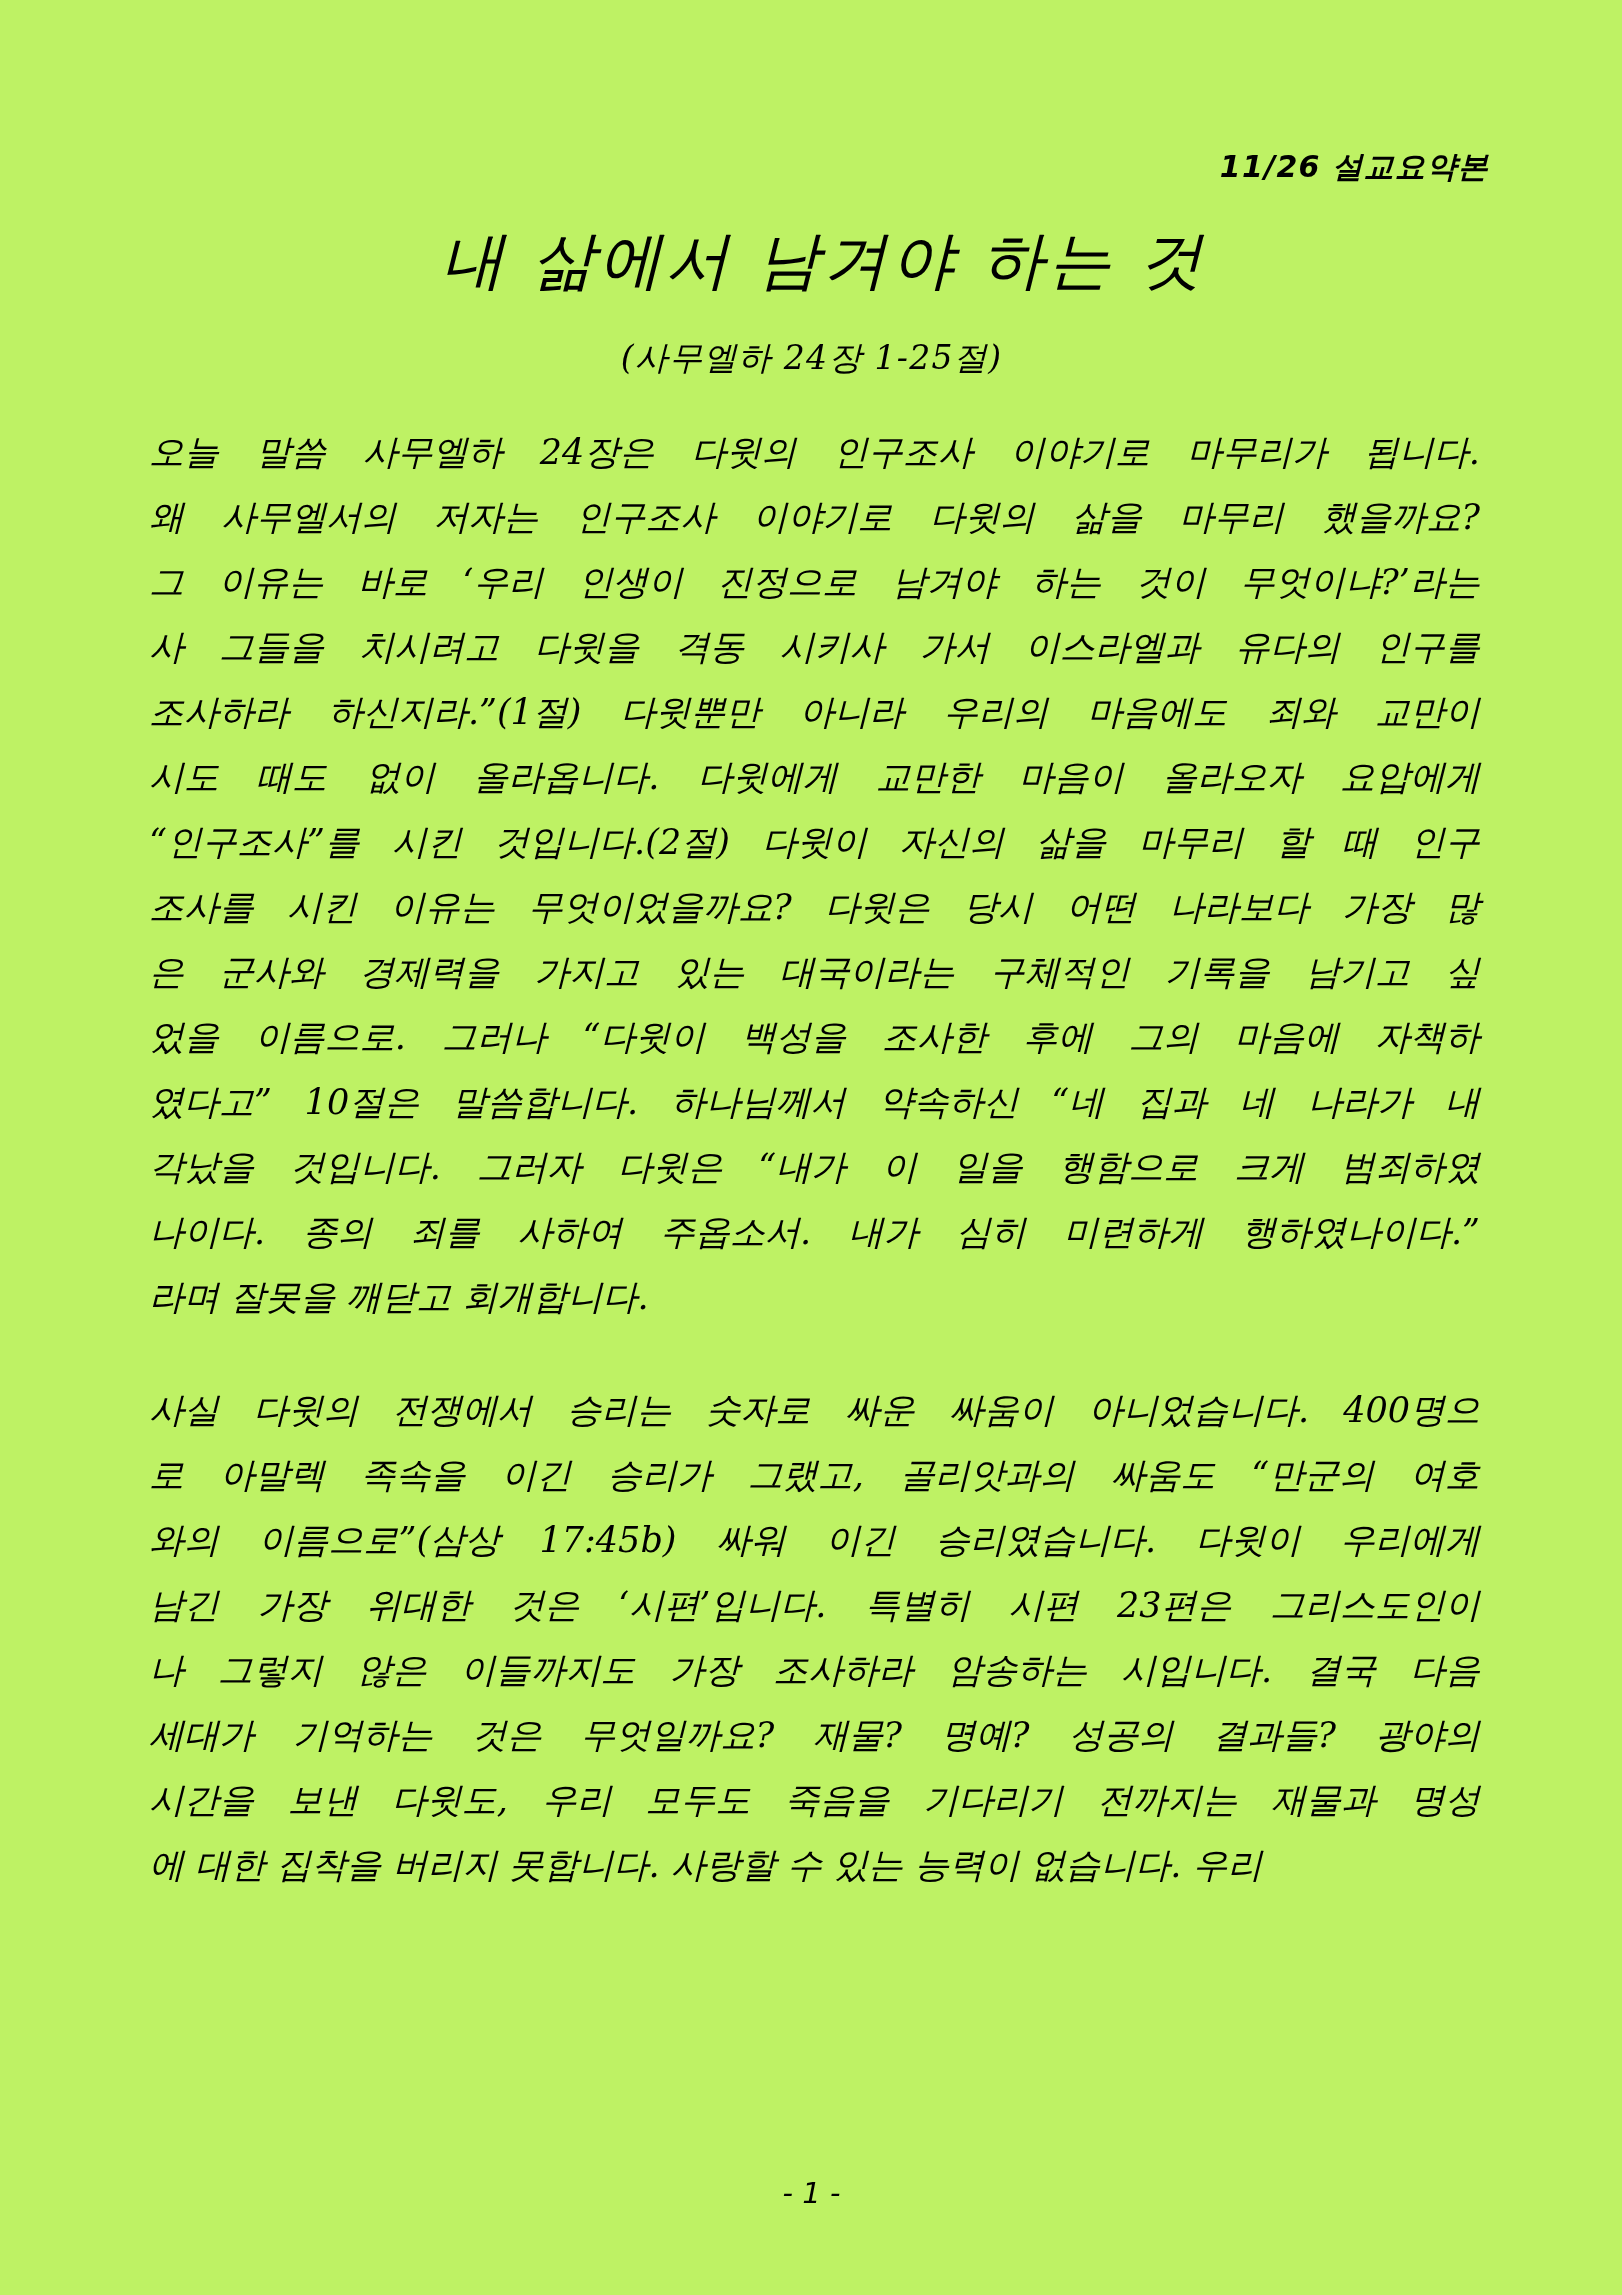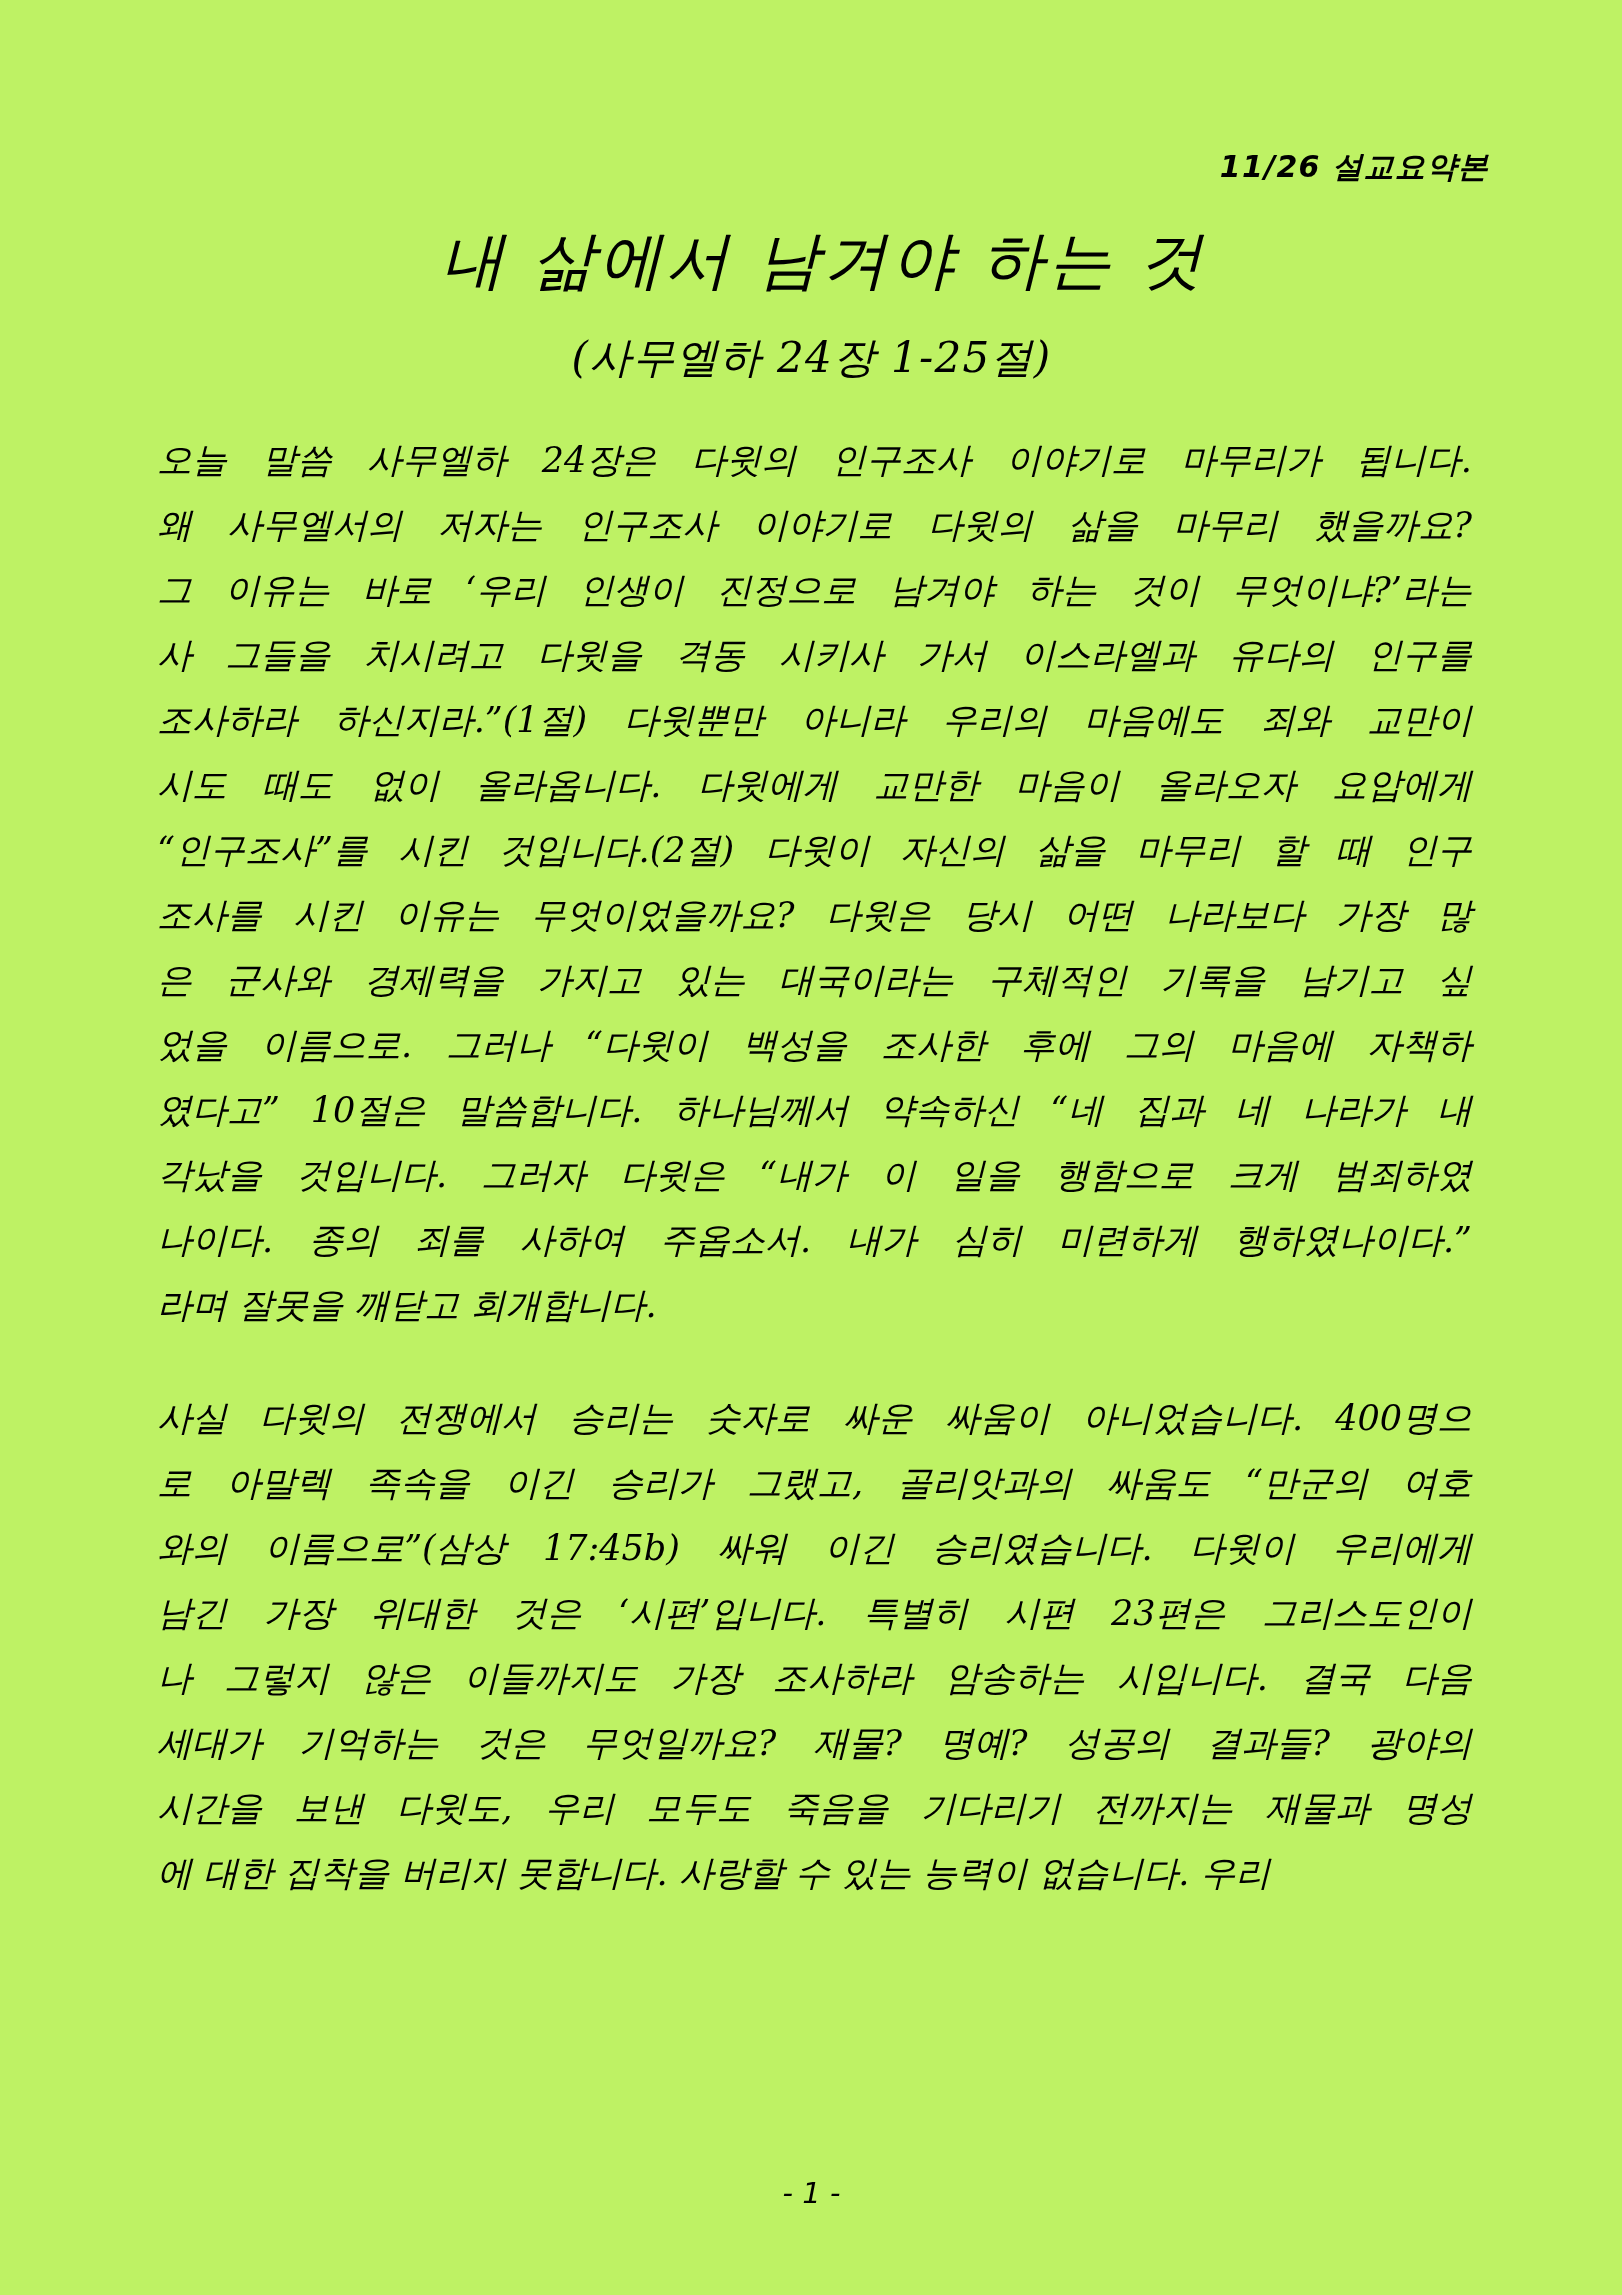--- a/index.html
+++ b/index.html
@@ -39,36 +39,36 @@
     font-weight: normal;
     letter-spacing: 3.9px;
     color: #000000;
   }
   .doc-subtitle {
     position: absolute;
     top: 335px;
     left: 0;
     width: 100%;
     text-align: center;
-    font-size: 42px;
+    font-size: 33px;
     line-height: 46px;
     font-weight: normal;
     letter-spacing: 1.3px;
     color: #000000;
   }
   .content {
     position: absolute;
     top: 420px;
     left: 149px;
     width: 1331px;
     font-size: 35px;
     line-height: 65px;
     color: #000000;
   }
-  .paragraph { margin: 8px; padding: 0; }
+  .paragraph { margin: 0; padding: 0; }
   .paragraph + .paragraph { margin-top: 48px; }
   .line {
     text-align: justify;
     text-align-last: justify;
     word-break: keep-all;
     white-space: normal;
   }
   .line.last {
     text-align-last: left;
   }

